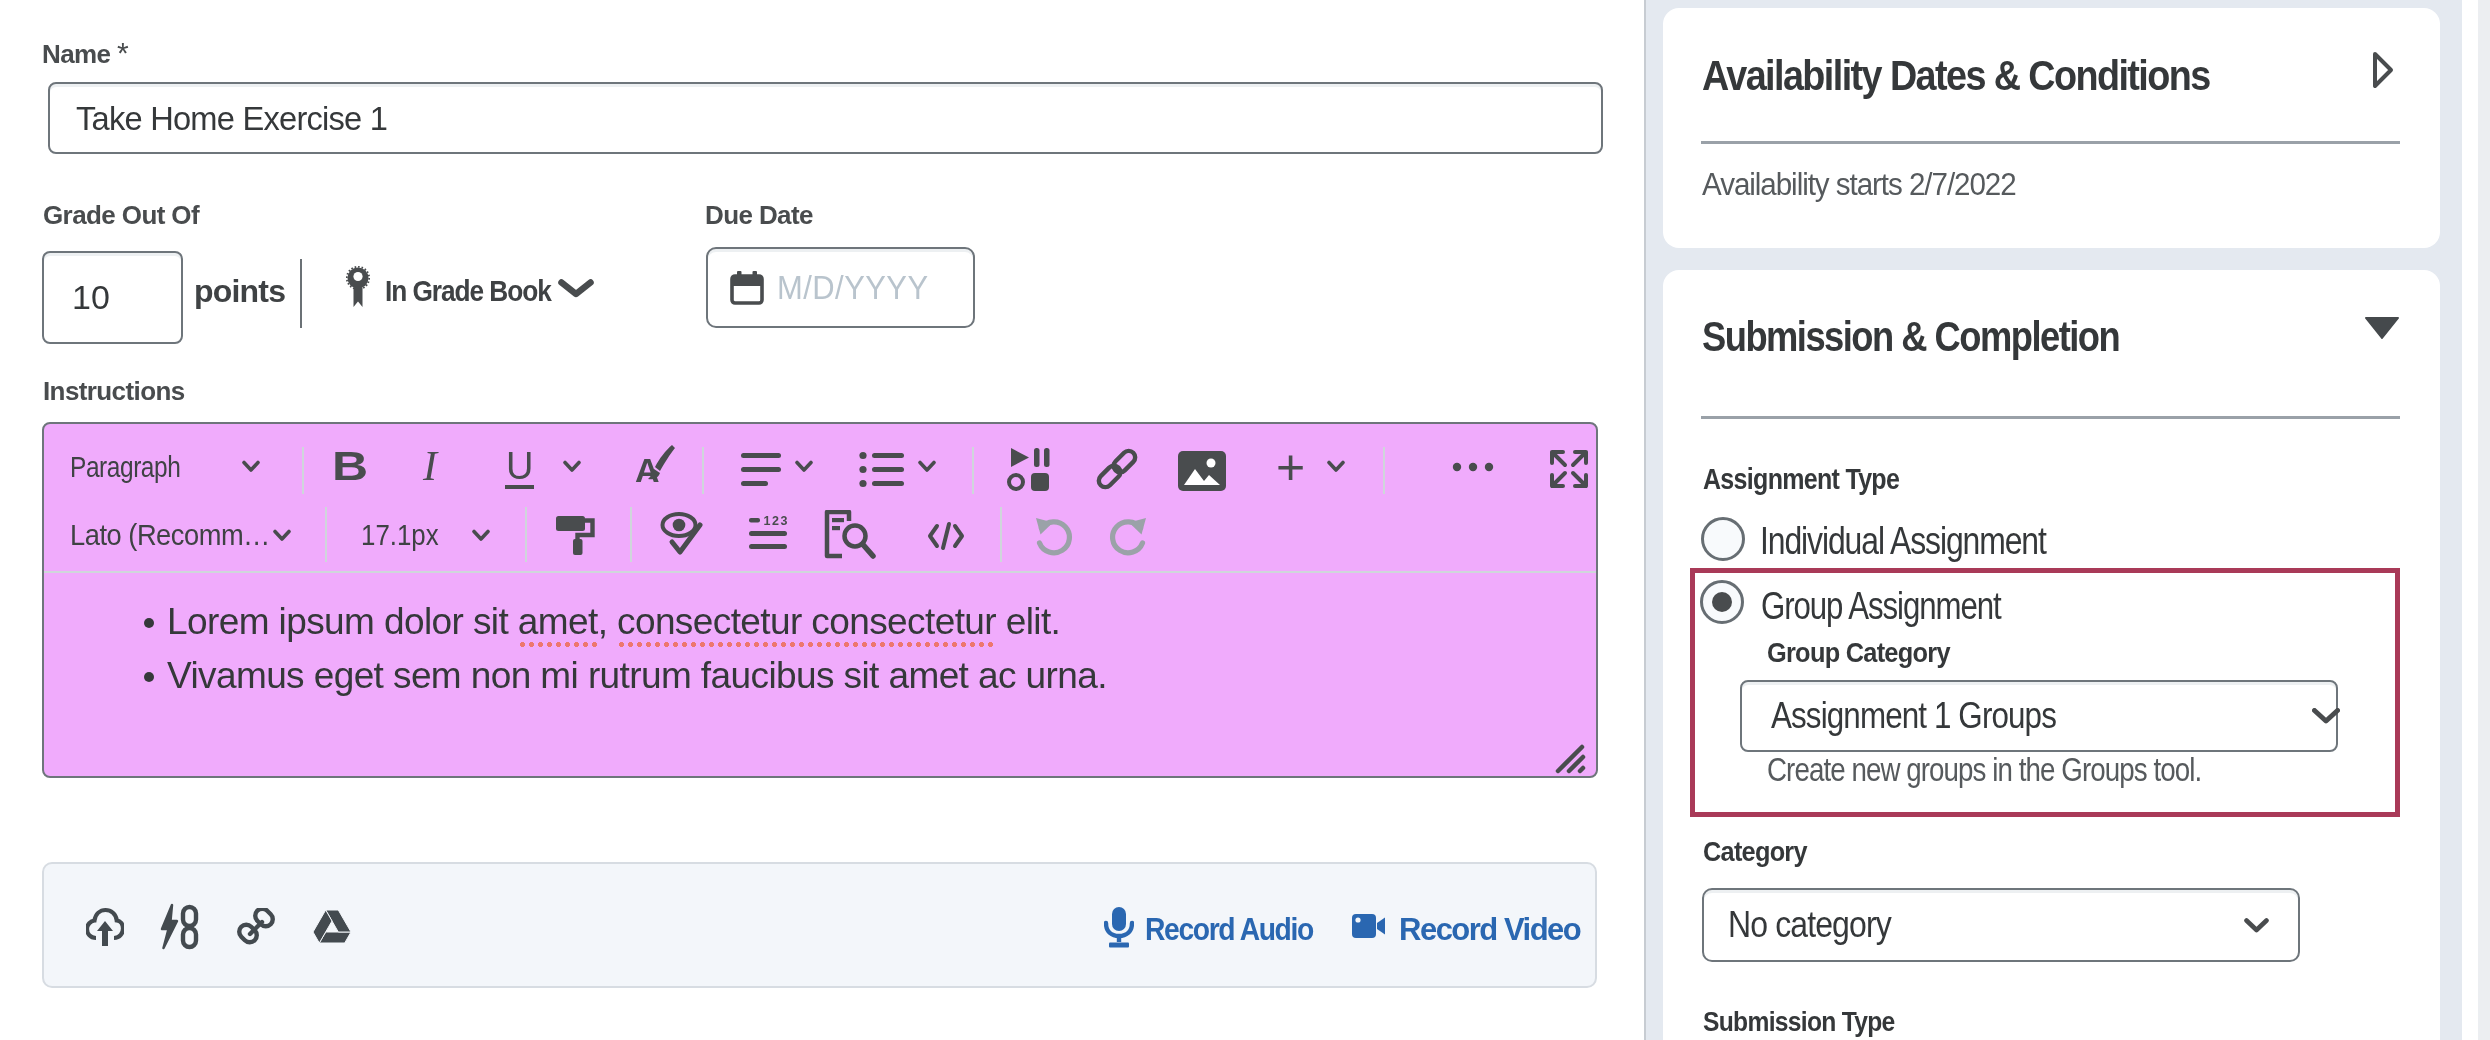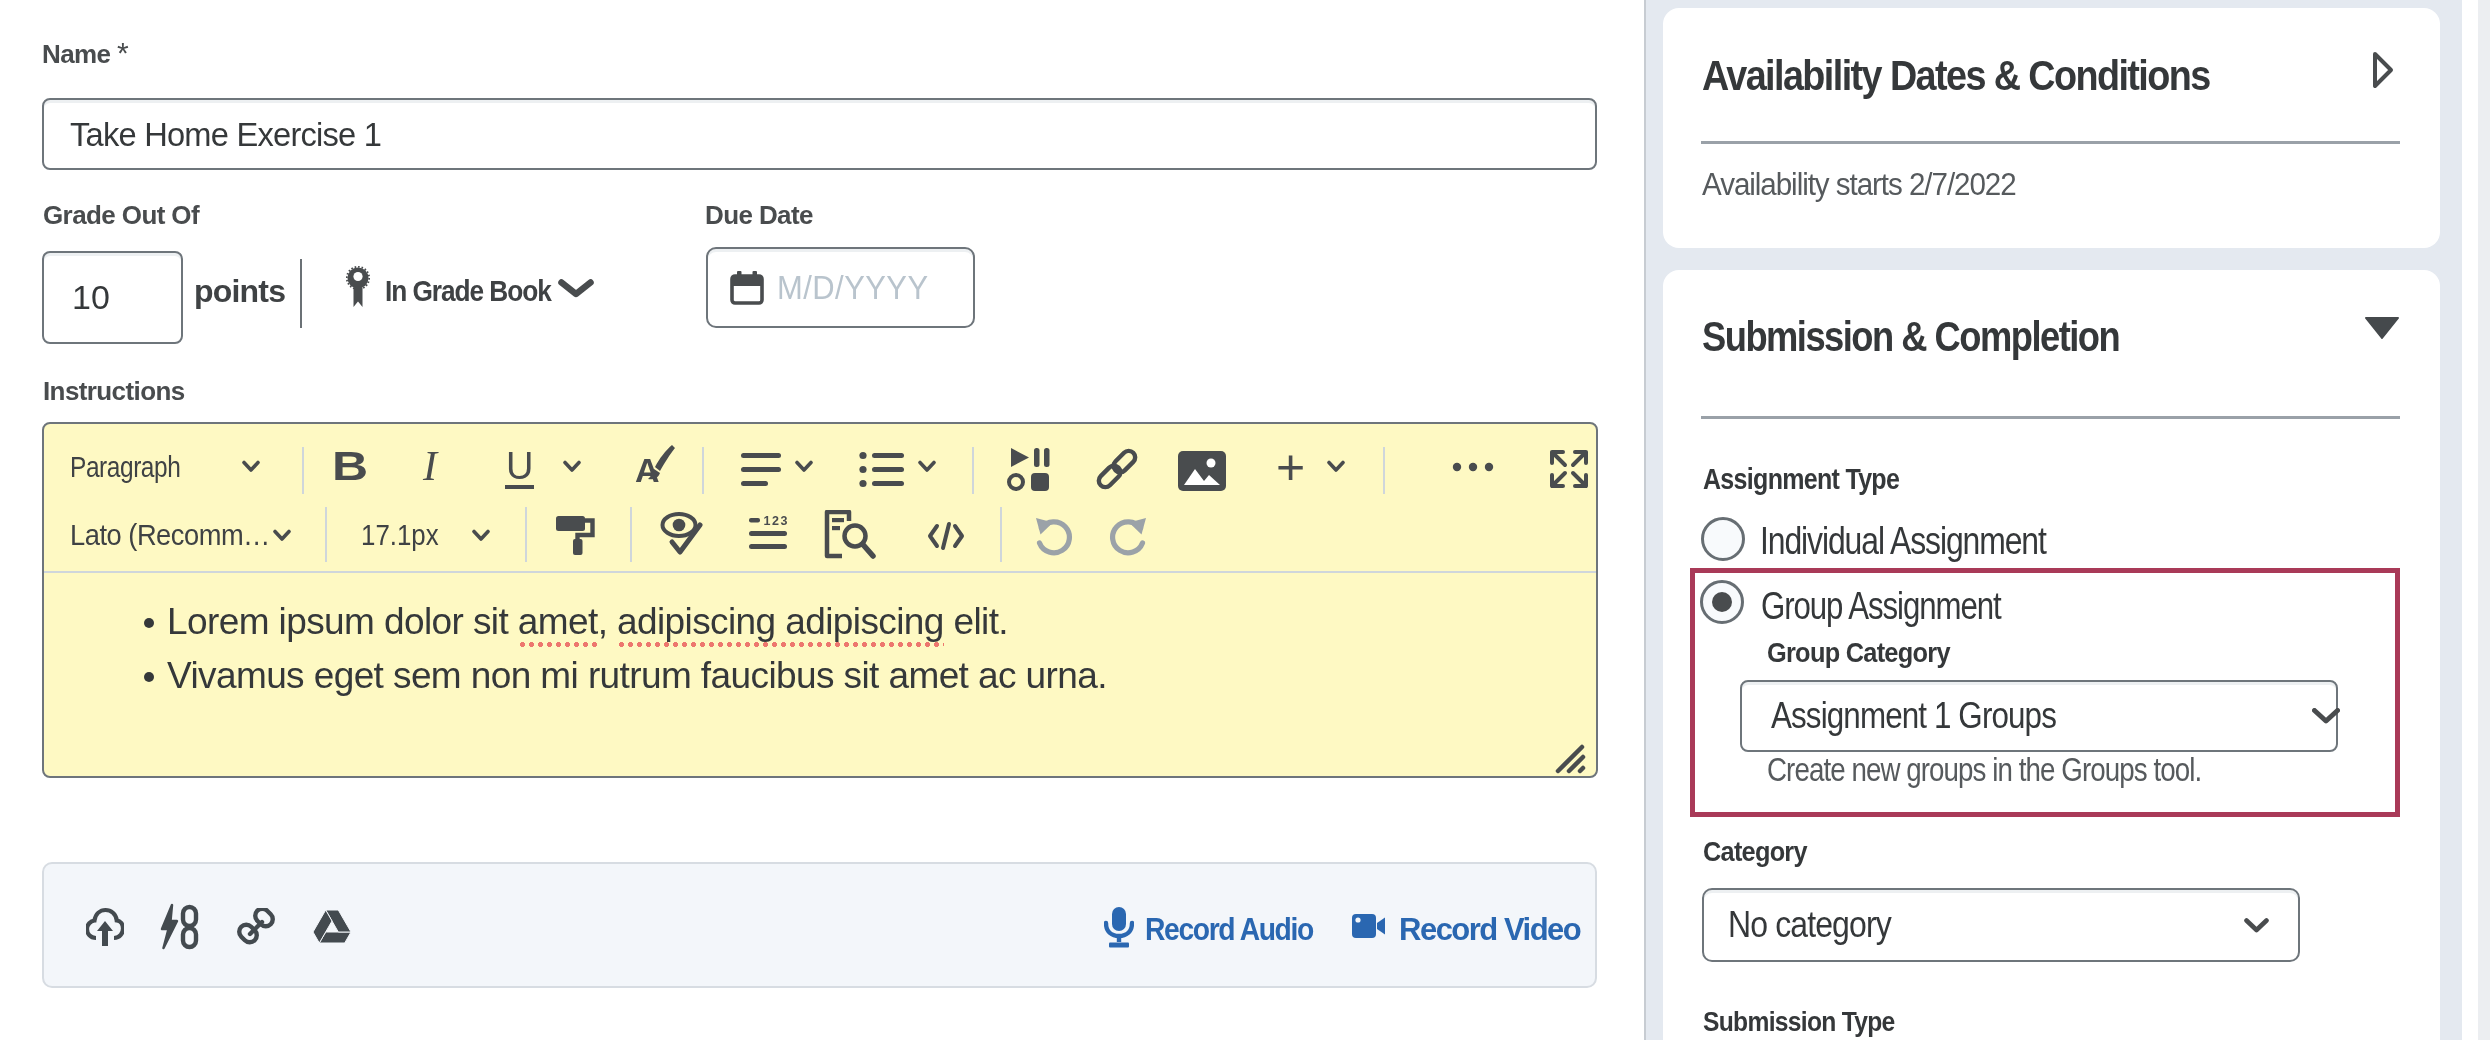--- a/index.html
+++ b/index.html
@@ -10,21 +10,21 @@
   .inp { position:absolute; background:#fff; border:2px solid #6e757b; border-radius:8px; display:flex; align-items:center; box-shadow: inset 0 3px 0 rgba(185,195,203,0.25); }
   .ic { position:absolute; }
   svg { display:block; }
   .sep1 { position:absolute; width:2px; background:#cfd6db; }
 </style>
 </head>
 <body>
 <div id="page">
 
   <div class="abs lbl" style="left:42px; top:36px;">Name <span style="font-weight:normal;font-size:30px;">*</span></div>
-  <div class="inp" style="left:42px; top:82px; width:1555px; height:72px;margin-top:16px;">
+  <div class="inp" style="left:48px; top:82px; width:1555px; height:72px;">
     <span style="font-size:34px; color:#35383a; letter-spacing:-0.8px; margin-left:26px; transform:scaleX(0.96); transform-origin:0 50%;">Take Home Exercise 1</span>
   </div>
 
   <div class="abs lbl" style="left:43px; top:200px;">Grade Out Of</div>
   <div class="inp" style="left:42px; top:251px; width:141px; height:93px;">
     <span style="font-size:34px; color:#35383a; margin-left:28px;">10</span>
   </div>
   <div class="abs" style="left:194px; top:273px; font-size:32px; color:#3f4244; letter-spacing:-0.8px;font-weight:bold;">points</div>
   <div class="abs" style="left:300px; top:259px; width:2px; height:69px; background:#6b7176;"></div>
 
@@ -45,21 +45,21 @@
       <rect x="2" y="5" width="30" height="27" rx="3" fill="none" stroke="#494c4e" stroke-width="3.6"></rect>
       <rect x="2" y="5" width="30" height="10" fill="#494c4e"></rect>
       <rect x="7" y="0" width="4.5" height="8" rx="1" fill="#494c4e"></rect>
       <rect x="22.5" y="0" width="4.5" height="8" rx="1" fill="#494c4e"></rect>
     </svg>
     <span style="font-size:34px; color:#b9c4cd; letter-spacing:0.5px; margin-left:13px; transform:scaleX(0.91); transform-origin:0 50%;">M/D/YYYY</span>
   </div>
 
   <div class="abs lbl" style="left:43px; top:376px;">Instructions</div>
 
-  <div class="abs" style="left:42px; top:422px; width:1556px; height:356px; border:2px solid #6e757b; border-radius:8px; background:#fef9c3; overflow:hidden;">
+  <div class="abs" style="left:42px; top:422px; width:1556px; height:356px; border:2px solid #6e757b; border-radius:8px; background:#f0abfc; overflow:hidden;">
 
     <div class="sep1" style="left:258px; top:23px; height:47px;"></div>
     <div class="sep1" style="left:658px; top:23px; height:47px;"></div>
     <div class="sep1" style="left:928px; top:23px; height:47px;"></div>
     <div class="sep1" style="left:1339px; top:23px; height:47px;"></div>
     <div class="sep1" style="left:281px; top:83px; height:55px;"></div>
     <div class="sep1" style="left:481px; top:83px; height:55px;"></div>
     <div class="sep1" style="left:586px; top:83px; height:55px;"></div>
     <div class="sep1" style="left:956px; top:83px; height:55px;"></div>
     <div style="position:absolute; left:0; top:147px; width:1552px; height:2px; background:#cfd6db;"></div>
@@ -191,21 +191,21 @@
     </svg>
     <svg class="ic" style="left:1062px; top:92px;" width="42" height="40" viewBox="0 0 42 40">
       <g transform="scale(-1,1) translate(-42,0)">
         <path d="M7.5 12 A 15.5 15.5 0 1 1 5.5 27" fill="none" stroke="#9ba2a8" stroke-width="5.2" stroke-linecap="round"></path>
         <path d="M2 2 L19 6.5 L6.5 18.5 Z" fill="#9ba2a8"></path>
       </g>
     </svg>
 
     <div class="abs" style="left:0; top:151px; width:1552px; height:162px; overflow:hidden;">
       <div style="margin-top:20px; font-size:37px; color:#35383a; letter-spacing:-0.6px; line-height:54px; white-space:nowrap;">
-        <div><span class="bu"></span><span class="txt">Lorem ipsum dolor sit <span class="sq">amet</span>, <span class="sq">adipiscing adipiscing</span> elit.</span></div>
+        <div><span class="bu"></span><span class="txt">Lorem ipsum dolor sit <span class="sq">amet</span>, <span class="sq">consectetur consectetur</span> elit.</span></div>
         <div><span class="bu"></span><span class="txt">Vivamus eget sem non mi rutrum faucibus sit amet ac urna.</span></div>
       </div>
     </div>
 
     <svg class="ic" style="left:1511px; top:318px;" width="32" height="32" viewBox="0 0 32 32">
       <g stroke="#494c4e" stroke-width="4.5" stroke-linecap="round">
         <path d="M3 29 L27 5"></path>
         <path d="M14 29 L28 15"></path>
         <path d="M25 29 L28 26"></path>
       </g>

